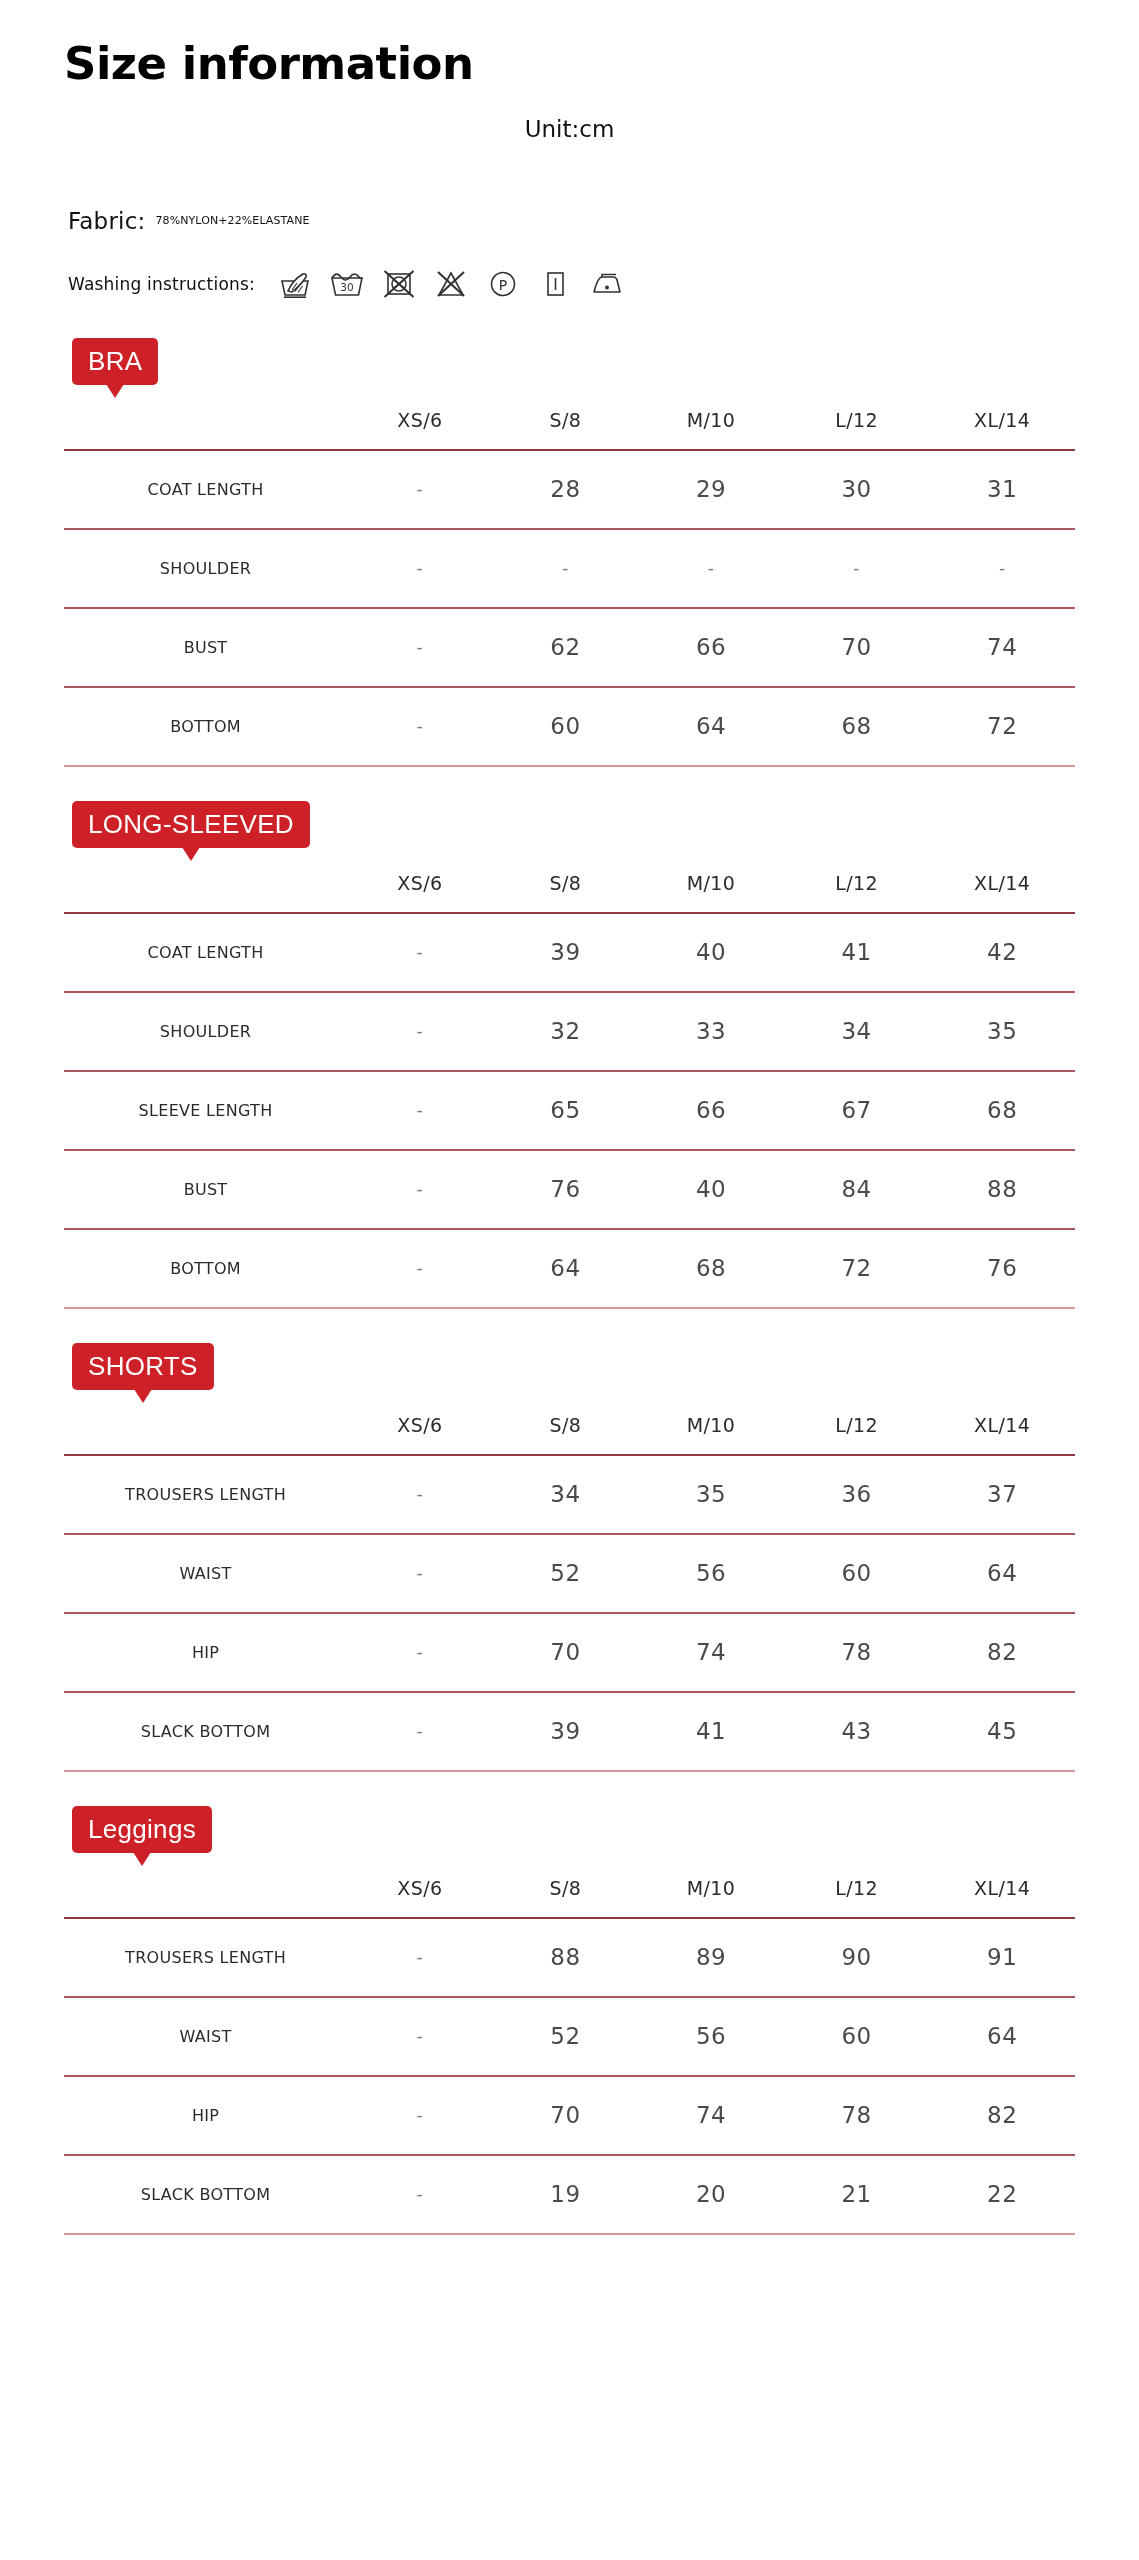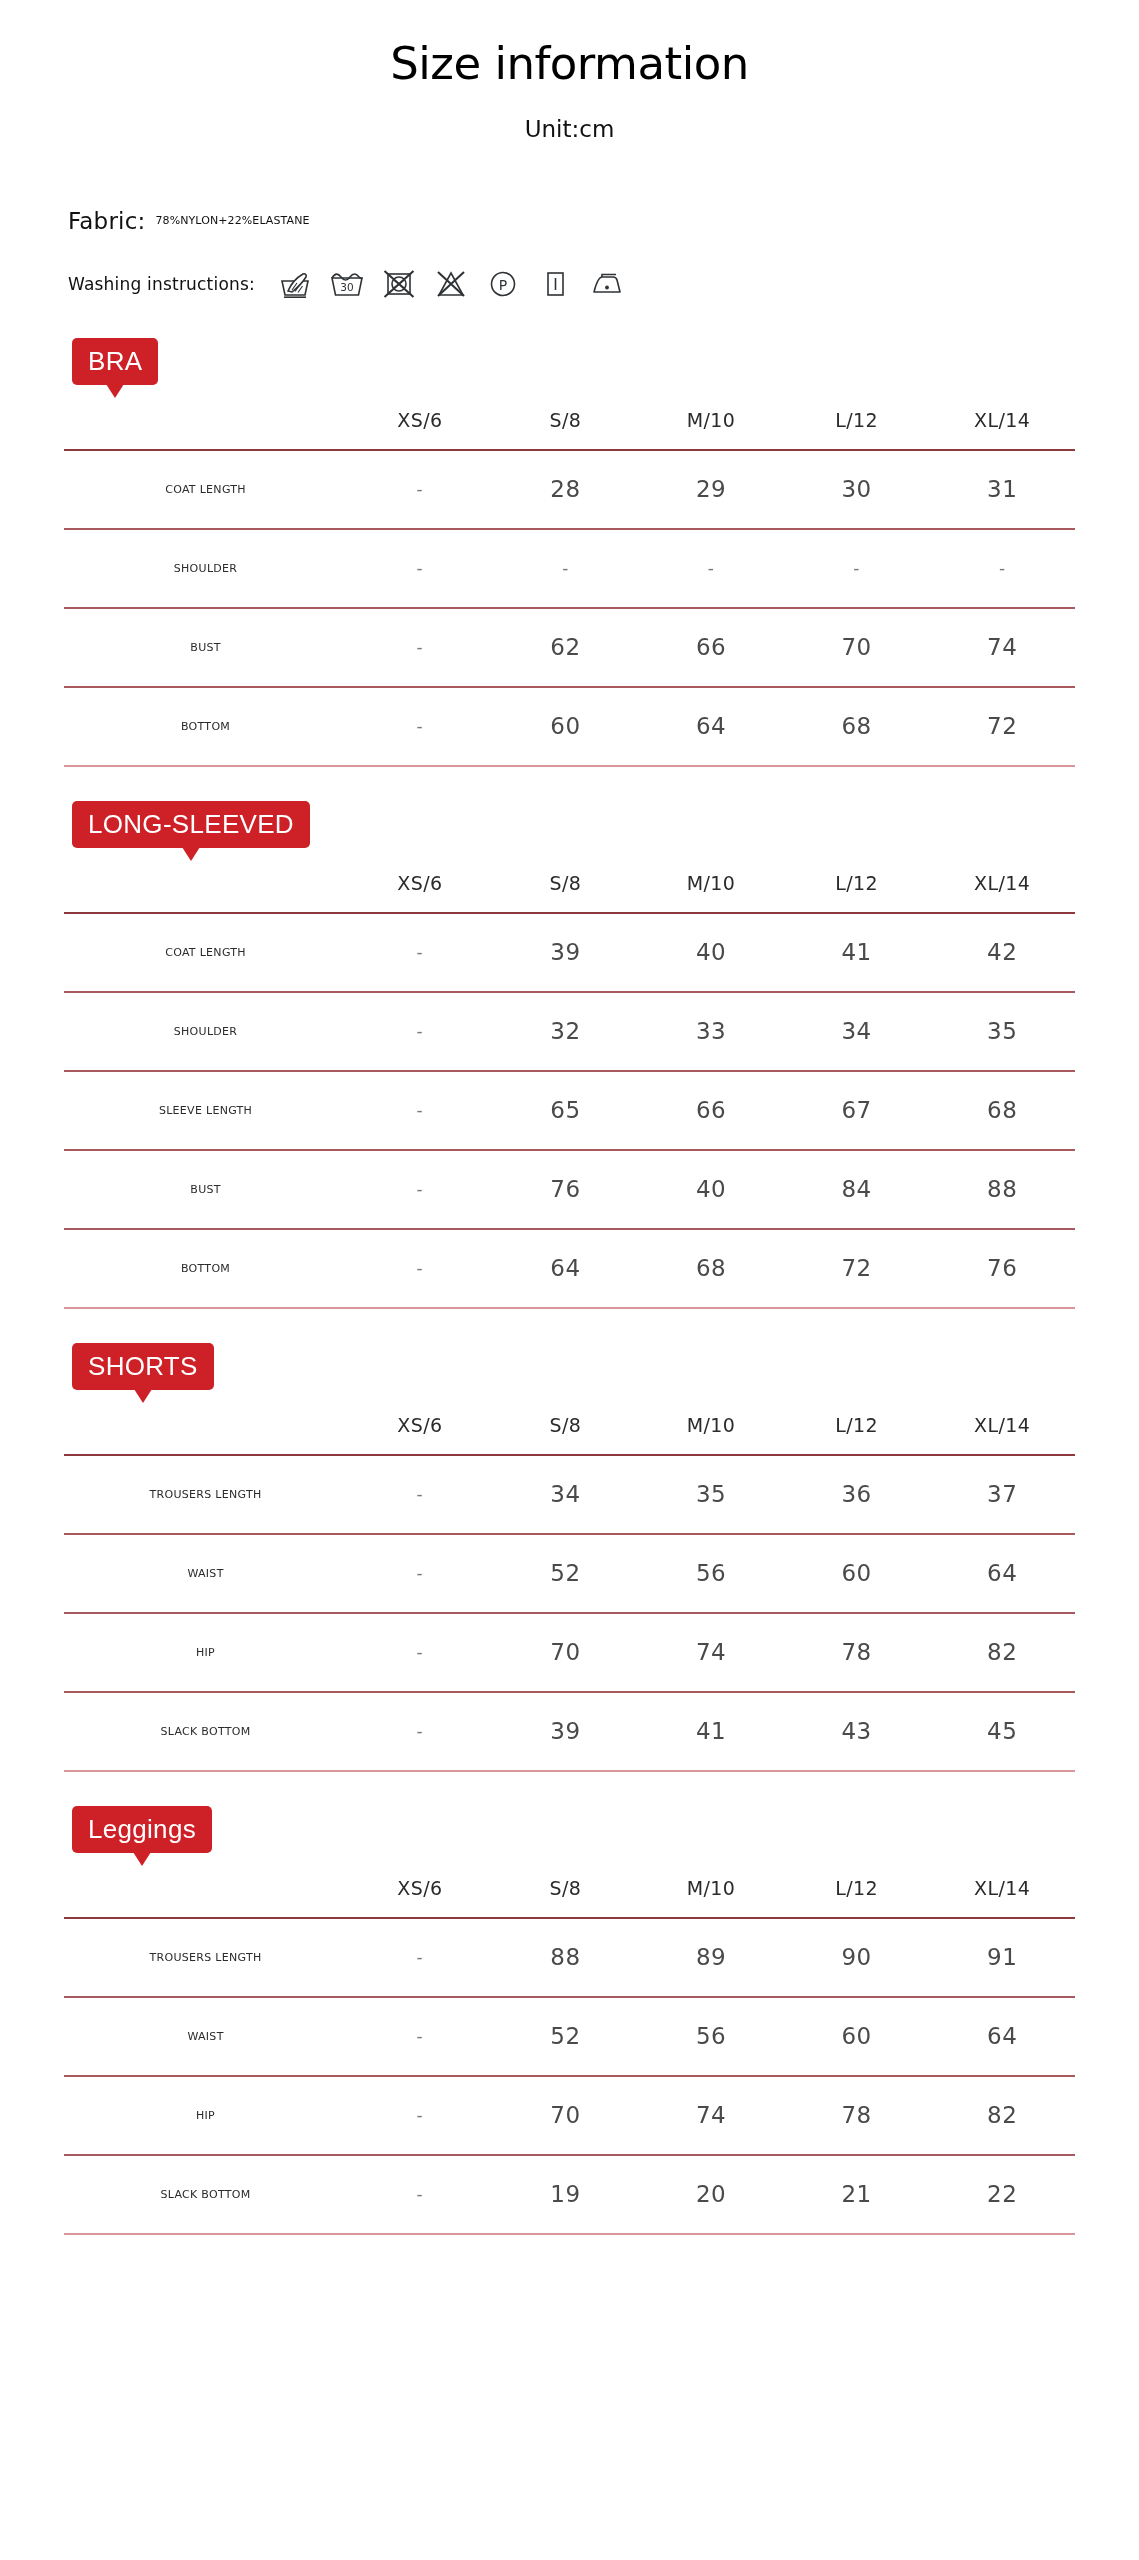--- a/index.html
+++ b/index.html
@@ -17,23 +17,23 @@
     overflow: hidden;
   }
 
   .page {
     width: 1139px;
     padding: 0 64px;
   }
 
   
   .title {
-    text-align: center;
-    font-family: "DejaVu Sans", sans-serif;
-    font-weight: 400;
+    text-align: left;
+    font-family: "DejaVu Sans", sans-serif;
+    font-weight: 700;
     font-size: 45px;
     letter-spacing: -0.5px;
     color: #000;
     margin: 0;
     padding-top: 38px;
     line-height: 1.15;
   }
   .unit {
     text-align: center;
     font-family: "DejaVu Sans", sans-serif;
@@ -156,21 +156,21 @@
     border-top: 2px solid #a8595e;
     border-bottom: none;
   }
   tbody tr:first-child td { border-top: 2px solid #8c383d; }
   tbody tr:last-child td { border-bottom: 2px solid #d9979c; }
 
   td.row-label {
     text-align: left;
     padding-left: 22px;
     font-family: "DejaVu Sans", sans-serif;
-    font-size: 11px;
+    font-size: 16px;
     letter-spacing: 0.3px;
     color: #2b2b2b;
     white-space: nowrap;
   }
   td.val {
     font-family: "DejaVu Sans", sans-serif;
     font-size: 23px;
     color: #4a4a4a;
     letter-spacing: 0.5px;
   }

